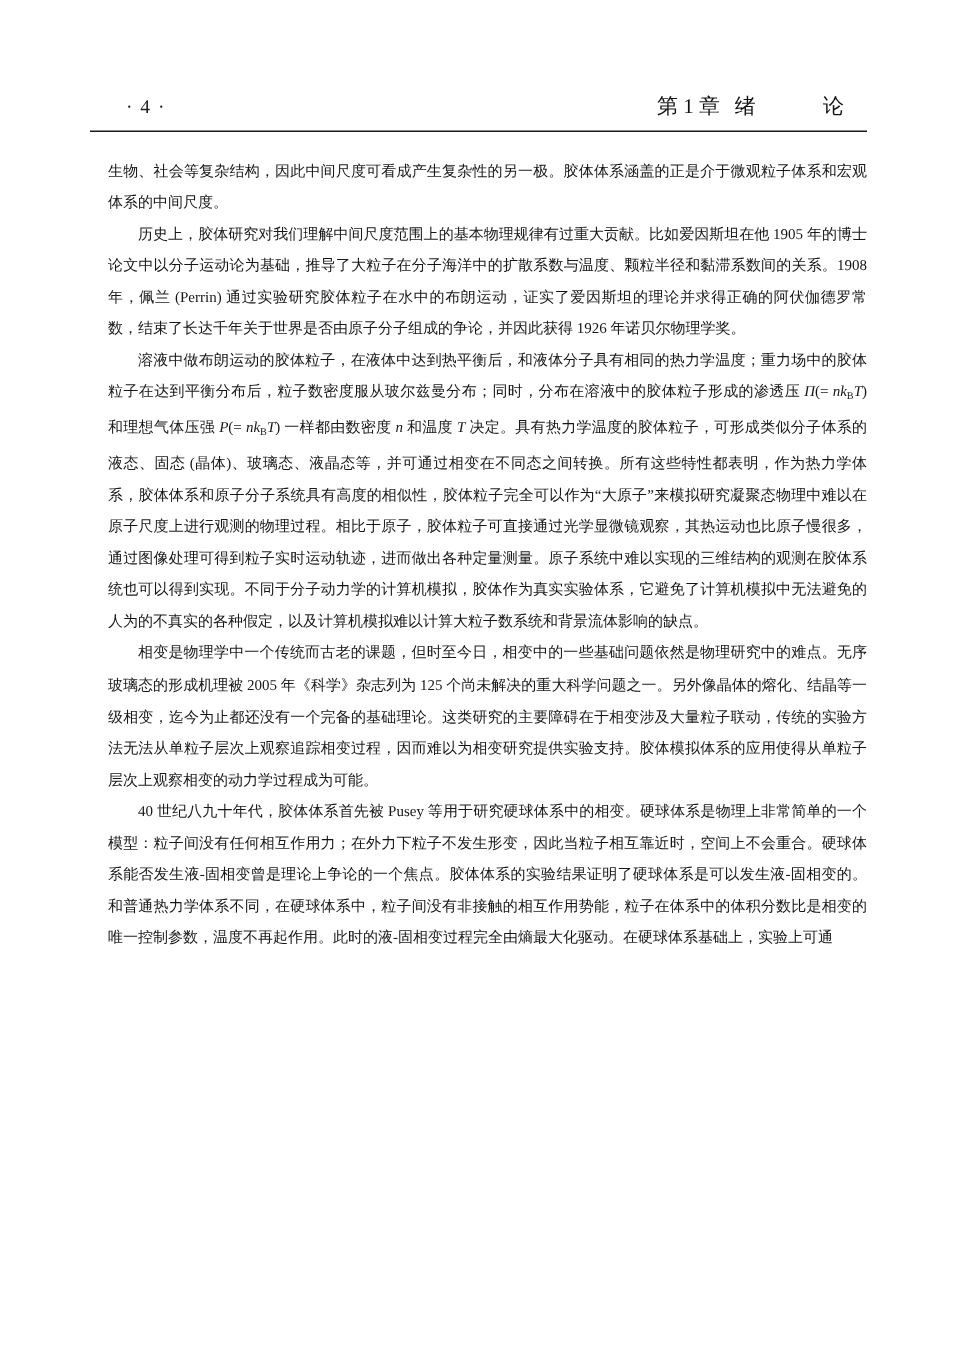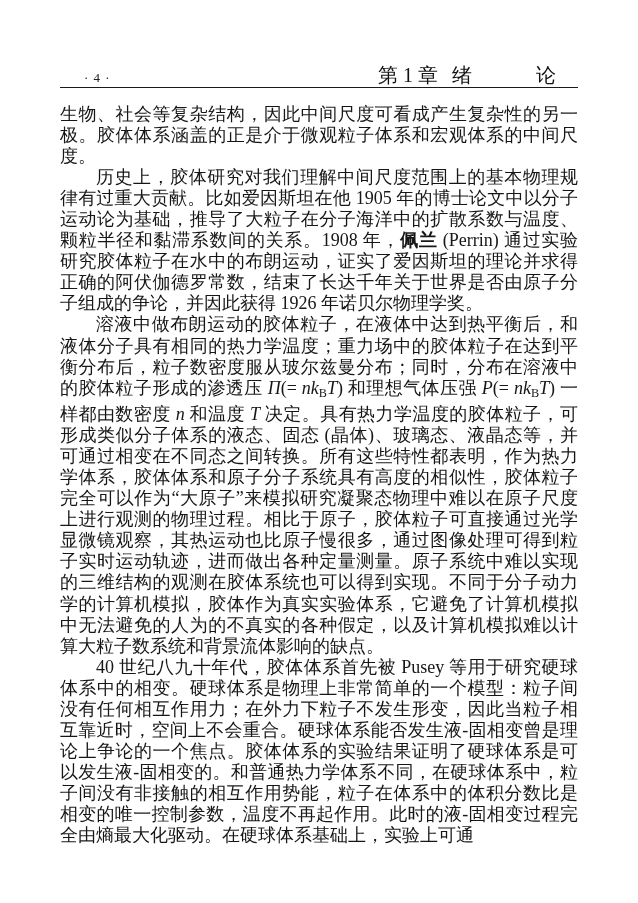--- a/index.html
+++ b/index.html
@@ -25,55 +25,55 @@
     justify-content: space-between;
     align-items: baseline;
   }
   .page-num {
     font-size: 13px;
     padding-left: 24px;
     letter-spacing: 1px;
     color: #222;
   }
   .running-head {
-    font-size: 20px;
+    font-size: 14px;
     color: #111;
   }
   .chap-title {
     margin-left: 0.7em;
     letter-spacing: 1.1em;
   }
   .header-rule {
     position: absolute;
     left: 60px;
     right: 60px;
     top: 87px;
     border-top: 1.4px solid #1a1a1a;
   }
   .body-text {
     position: absolute;
-    left: 60px;
+    left: 72px;
     right: 60px;
     top: 104px;
-    font-size: 18px;
+    font-size: 10px;
     line-height: 21.05px;
     text-align: justify;
     text-justify: inter-ideograph;
     color: #161616;
   }
   p.para {
     margin: 0;
     padding: 0;
   }
   p.indent {
     text-indent: 2em;
   }
   .s-hei {
     font-family: "Liberation Sans", "DejaVu Sans", sans-serif;
-    font-weight: bold;
+    font-weight: normal;
   }
   .s-it {
     font-style: italic;
   }
   .s-sub {
     font-size: 0.68em;
     vertical-align: -0.28em;
   }
 </style>
 </head>
@@ -82,15 +82,16 @@
 <div class="page">
   <div class="header">
     <span class="page-num">· 4 ·</span>
     <span class="running-head"><span>第 1 章</span><span class="chap-title">绪　论</span></span>
   </div>
   <div class="header-rule"></div>
   <div class="body-text">
       <p class="para"><span>生物、社会等复杂结构，因此中间尺度可看成产生复杂性的另一极。胶体体系涵盖的正是介于微观粒子体系和宏观体系的中间尺度。</span></p>
       <p class="para indent"><span>历史上，胶体研究对我们理解中间尺度范围上的基本物理规律有过重大贡献。比如爱因斯坦在他 1905 年的博士论文中以分子运动论为基础，推导了大粒子在分子海洋中的扩散系数与温度、颗粒半径和黏滞系数间的关系。1908 年，</span><span class="s-hei">佩兰</span><span> (Perrin) 通过实验研究胶体粒子在水中的布朗运动，证实了爱因斯坦的理论并求得正确的阿伏伽德罗常数，结束了长达千年关于世界是否由原子分子组成的争论，并因此获得 1926 年诺贝尔物理学奖。</span></p>
       <p class="para indent"><span>溶液中做布朗运动的胶体粒子，在液体中达到热平衡后，和液体分子具有相同的热力学温度；重力场中的胶体粒子在达到平衡分布后，粒子数密度服从玻尔兹曼分布；同时，分布在溶液中的胶体粒子形成的渗透压 </span><span class="s-it">Π</span><span>(= </span><span class="s-it">nk</span><span class="s-sub">B</span><span class="s-it">T</span><span>) 和理想气体压强 </span><span class="s-it">P</span><span>(= </span><span class="s-it">nk</span><span class="s-sub">B</span><span class="s-it">T</span><span>) 一样都由数密度 </span><span class="s-it">n</span><span> 和温度 </span><span class="s-it">T</span><span> 决定。具有热力学温度的胶体粒子，可形成类似分子体系的液态、固态 (晶体)、玻璃态、液晶态等，并可通过相变在不同态之间转换。所有这些特性都表明，作为热力学体系，胶体体系和原子分子系统具有高度的相似性，胶体粒子完全可以作为“大原子”来模拟研究凝聚态物理中难以在原子尺度上进行观测的物理过程。相比于原子，胶体粒子可直接通过光学显微镜观察，其热运动也比原子慢很多，通过图像处理可得到粒子实时运动轨迹，进而做出各种定量测量。原子系统中难以实现的三维结构的观测在胶体系统也可以得到实现。不同于分子动力学的计算机模拟，胶体作为真实实验体系，它避免了计算机模拟中无法避免的人为的不真实的各种假定，以及计算机模拟难以计算大粒子数系统和背景流体影响的缺点。</span></p>
+      <p class="para indent"><span>相变是物理学中一个传统而古老的课题，但时至今日，相变中的一些基础问题依然是物理研究中的难点。无序玻璃态的形成机理被 2005 年《科学》杂志列为 125 个尚未解决的重大科学问题之一。另外像晶体的熔化、结晶等一级相变，迄今为止都还没有一个完备的基础理论。这类研究的主要障碍在于相变涉及大量粒子联动，传统的实验方法无法从单粒子层次上观察追踪相变过程，因而难以为相变研究提供实验支持。胶体模拟体系的应用使得从单粒子层次上观察相变的动力学过程成为可能。</span></p>
       <p class="para indent"><span>40 世纪八九十年代，胶体体系首先被 Pusey 等用于研究硬球体系中的相变。硬球体系是物理上非常简单的一个模型：粒子间没有任何相互作用力；在外力下粒子不发生形变，因此当粒子相互靠近时，空间上不会重合。硬球体系能否发生液-固相变曾是理论上争论的一个焦点。胶体体系的实验结果证明了硬球体系是可以发生液-固相变的。和普通热力学体系不同，在硬球体系中，粒子间没有非接触的相互作用势能，粒子在体系中的体积分数比是相变的唯一控制参数，温度不再起作用。此时的液-固相变过程完全由熵最大化驱动。在硬球体系基础上，实验上可通</span></p>
     </div>
 </div>
 
 </body></html>

